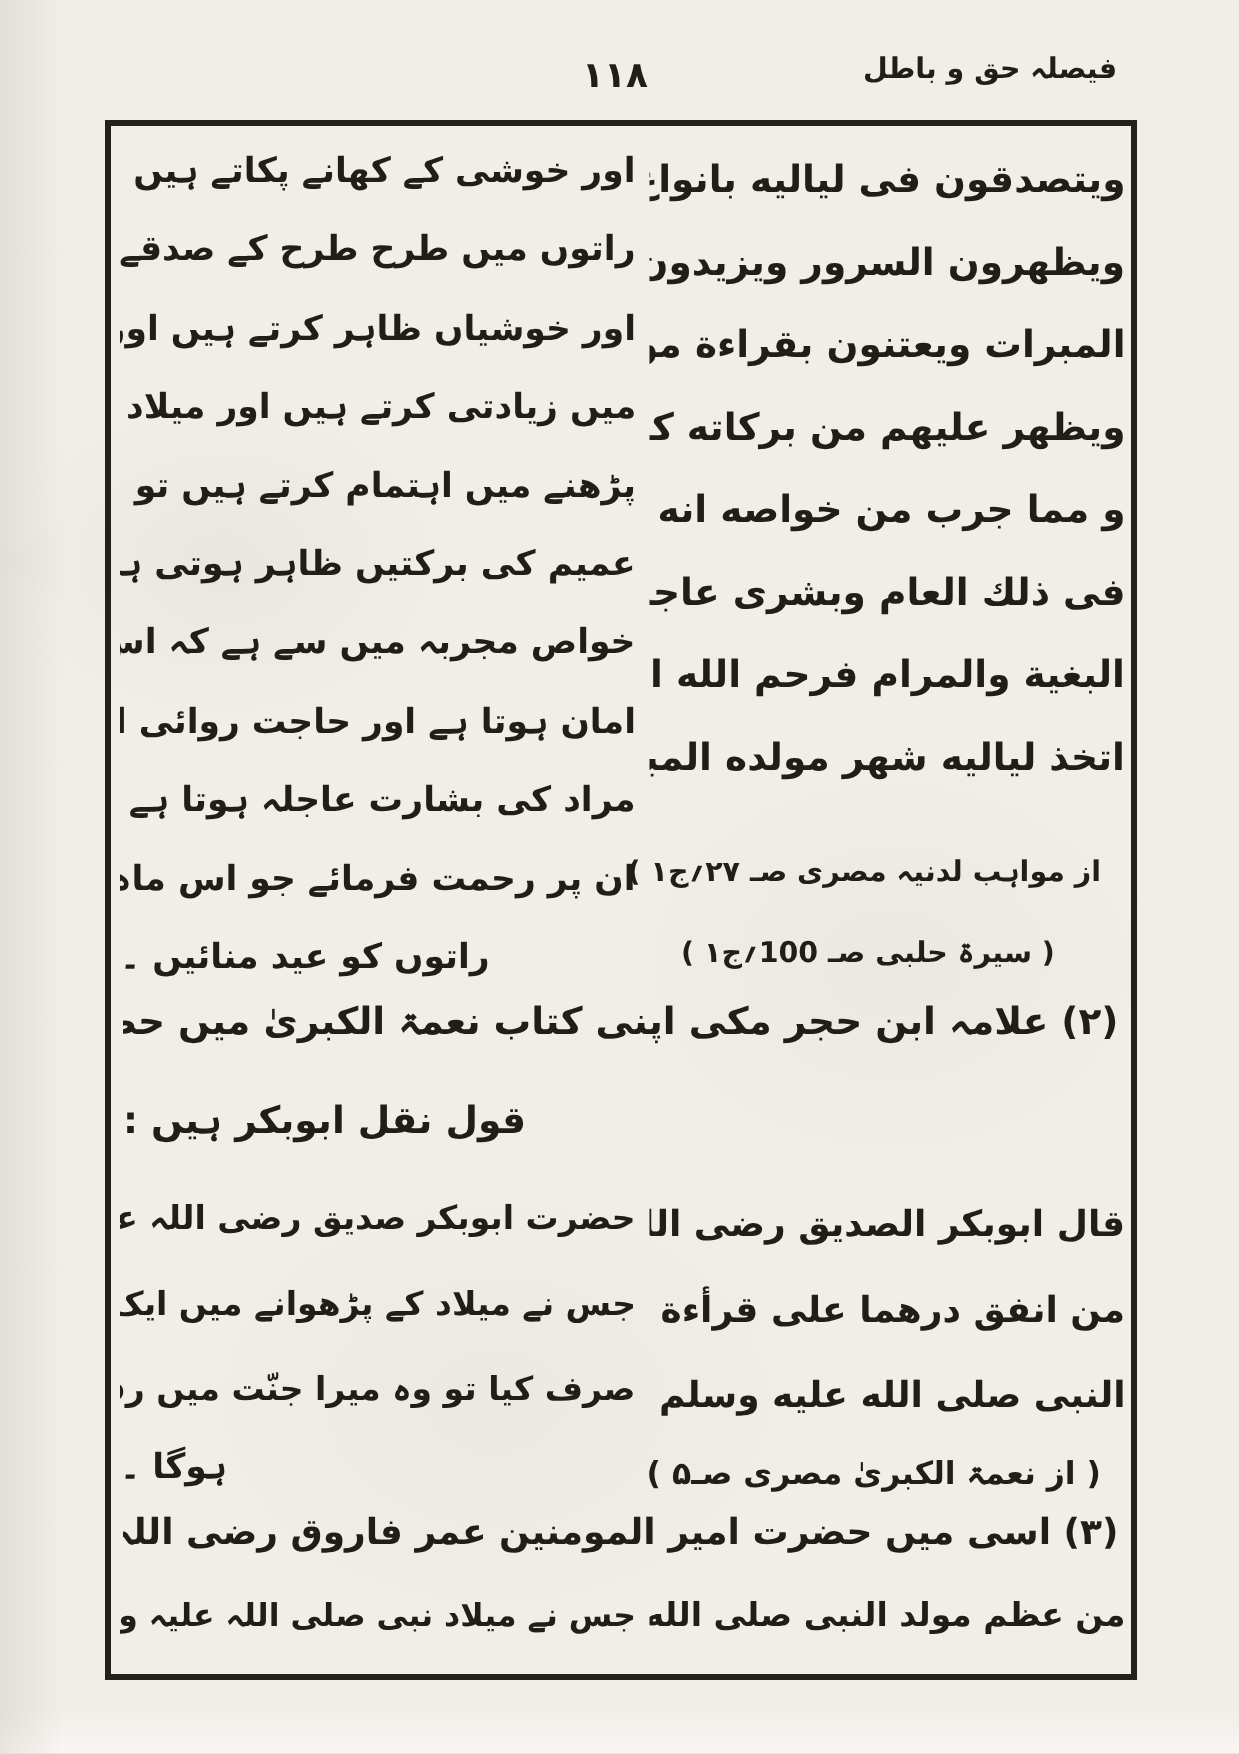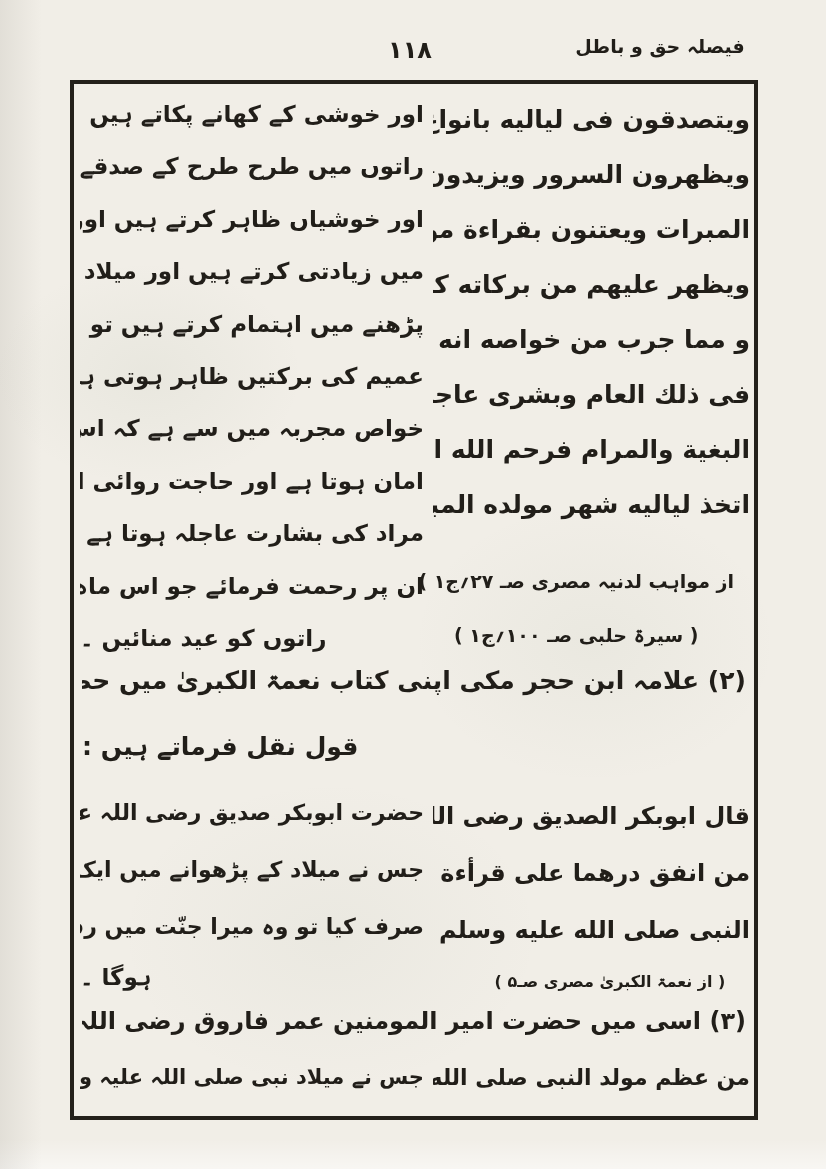--- a/index.html
+++ b/index.html
@@ -52,21 +52,21 @@
   .col-ur{ left:6px; top:4px; width:344px; }
   .col-ur .jline{ height:52.4px; line-height:52.4px; font-size:23px; }
   .col-ur .cline{ height:52.4px; line-height:52.4px; font-size:23px; }
   .cit{ left:380px; top:470px; width:280px; text-align:left; font-size:19px; font-weight:700; line-height:54px; white-space:nowrap; }
   
   .p2l1{ left:8px; top:574px; width:664px; height:46px; line-height:46px; font-size:25px; }
   .p2l2{ left:8px; top:642px; width:664px; height:42px; line-height:42px; font-size:25px; }
   
   .q2-ar{ left:359px; top:704px; width:317px; }
   .q2-ar .jline{ height:57px; line-height:57px; font-size:24px; }
-  .q2-cit{ left:380px; top:878px; width:280px; text-align:center; font-size:16px; font-weight:700; line-height:40px; white-space:nowrap;margin-left:16px; }
+  .q2-cit{ left:380px; top:878px; width:280px; text-align:right; font-size:21px; font-weight:700; line-height:40px; white-space:nowrap; }
   .q2-ur{ left:6px; top:700px; width:344px; }
   .q2-ur .jline{ height:57px; line-height:57px; font-size:22px; }
   .q2-hoga{ left:6px; top:880px; width:344px; font-size:23px; }
   
   .p3{ left:8px; top:914px; width:664px; height:46px; line-height:46px; font-size:24px; }
   
   .q3-ar{ left:359px; top:966px; width:317px; height:55px; line-height:55px; font-size:22px; }
   .q3-ur{ left:6px; top:966px; width:344px; height:55px; line-height:55px; font-size:21px; }
 </style>
 </head>
@@ -85,39 +85,39 @@
       <div class="jline">المبرات ويعتنون بقراءة مولده الكريم</div>
       <div class="jline">ويظهر عليهم من بركاته كل فضل عظيم</div>
       <div class="jline">و مما جرب من خواصه انه امان</div>
       <div class="jline">فى ذلك العام وبشرى عاجلة بنيل</div>
       <div class="jline">البغية والمرام فرحم الله امراء</div>
       <div class="jline">اتخذ لياليه شهر مولده المبارك اعيادا</div>
     </div>
 
     <div class="abs cit">
       <div>از مواہب لدنیہ مصری صـ ۲۷؍ج۱ )</div>
-      <div>( سیرۃ حلبی صـ ۱۰۰؍ج۱ )</div>
+      <div>( سیرۃ حلبی صـ 100؍ج۱ )</div>
     </div>
 
     <div class="abs col-ur">
       <div class="jline">اور خوشی کے کھانے پکاتے ہیں اور اسکی</div>
       <div class="jline">راتوں میں طرح طرح کے صدقے کرتے ہیں</div>
       <div class="jline">اور خوشیاں ظاہر کرتے ہیں اور نیکیوں</div>
       <div class="jline">میں زیادتی کرتے ہیں اور میلاد شریف</div>
       <div class="jline">پڑھنے میں اہتمام کرتے ہیں تو ان پر فضلِ</div>
       <div class="jline">عمیم کی برکتیں ظاہر ہوتی ہیں اور میلاد کے</div>
       <div class="jline">خواص مجربہ میں سے ہے کہ اس سال کیلئے</div>
       <div class="jline">امان ہوتا ہے اور حاجت روائی اور حصول</div>
       <div class="jline">مراد کی بشارت عاجلہ ہوتا ہے اللہ تعالیٰ</div>
       <div class="jline">ان پر رحمت فرمائے جو اس ماہ مبارک کی</div>
       <div class="cline">راتوں کو عید منائیں ۔</div>
     </div>
 
     <div class="abs jline p2l1">(۲) علامہ ابن حجر مکی اپنی کتاب نعمۃ الکبریٰ میں حضرت صدیق اکبر رضی اللہ عنہ کا</div>
-    <div class="abs cline p2l2">قول نقل فرماتے ہیں :</div>
+    <div class="abs cline p2l2">قول نقل ابوبکر ہیں :</div>
 
     <div class="abs q2-ar">
       <div class="jline">قال ابوبكر الصديق رضى الله عنه</div>
       <div class="jline">من انفق درهما على قرأءة مولد</div>
       <div class="jline">النبى صلى الله عليه وسلم كان رفيقى فى الجنة</div>
     </div>
     <div class="abs q2-cit">( از نعمۃ الکبریٰ مصری صـ۵ )</div>
 
     <div class="abs q2-ur">
       <div class="jline">حضرت ابوبکر صدیق رضی اللہ عنہ نے فرمایا</div>

